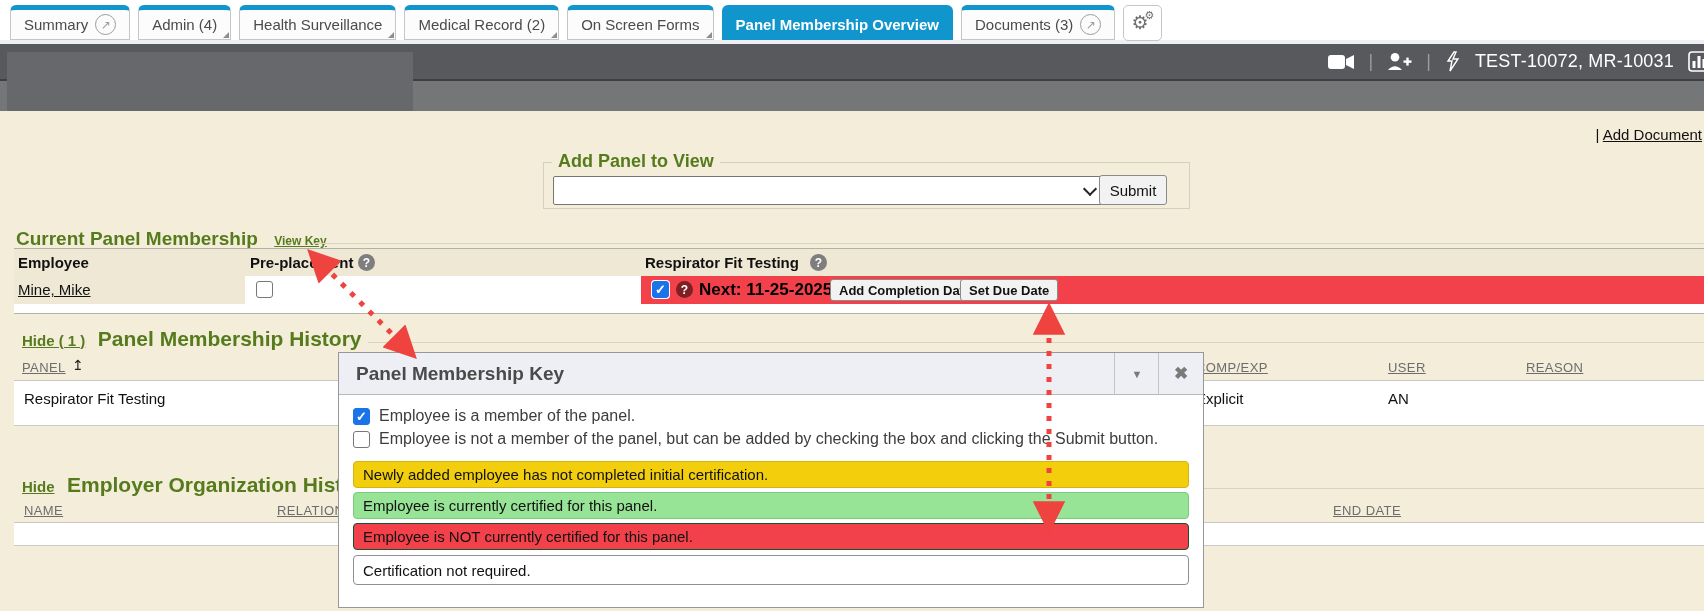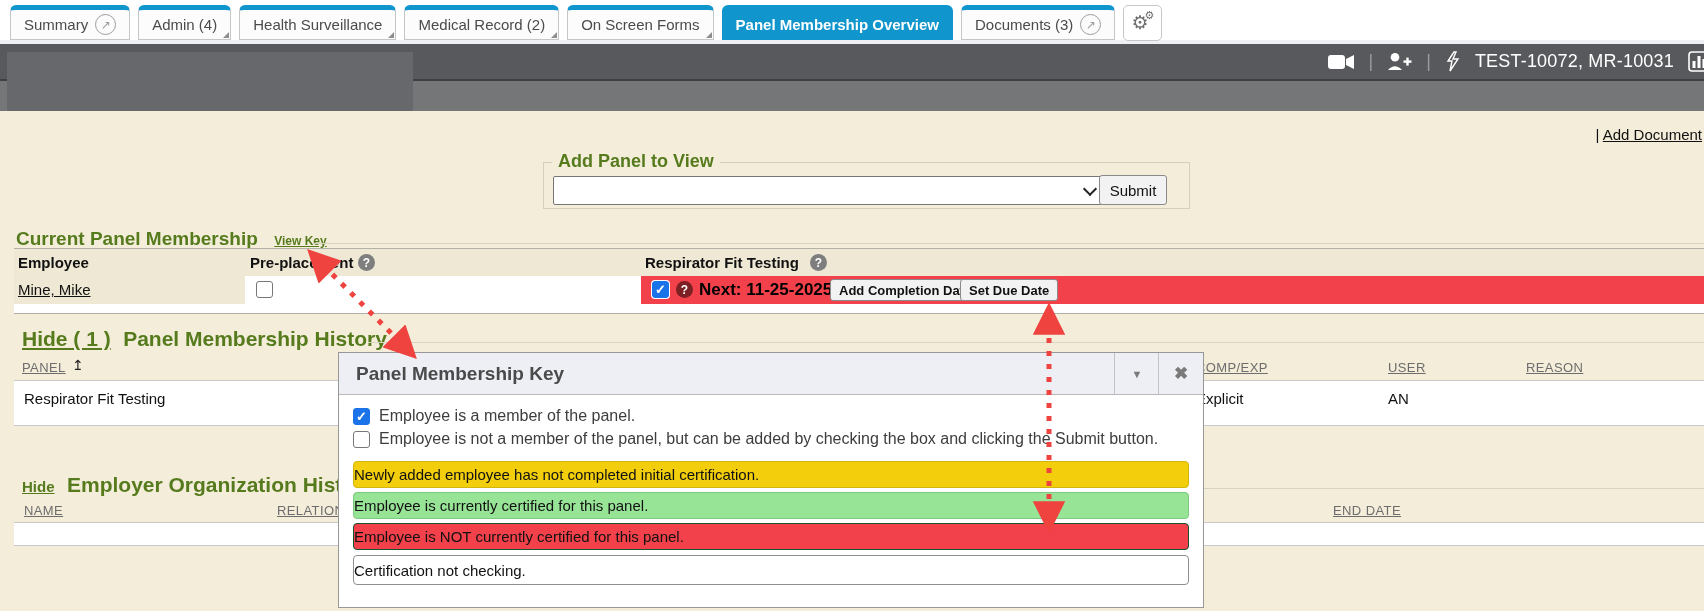--- a/index.html
+++ b/index.html
@@ -61,21 +61,21 @@
 
   
   .modal{position:absolute;left:338px;top:352px;width:866px;height:256px;background:#fff;
          border:1px solid #979797;z-index:5;box-sizing:border-box;}
   .modal-title{position:absolute;top:0;left:0;right:0;height:41px;background:#edeff5;
          border-bottom:1px solid #b9b9b9;}
   .modal-title .t{position:absolute;left:17px;top:0;line-height:41px;font-size:19px;font-weight:bold;color:#4a4a4a;}
   .mbtn{position:absolute;top:0;height:41px;width:44px;border-left:1px solid #c3c3c3;
         display:flex;align-items:center;justify-content:center;color:#7a7a7a;cursor:pointer;}
   .keyrow{position:absolute;left:14px;width:836px;height:27px;border-radius:4px;
-        font-size:15px;color:#111;display:flex;align-items:center;box-sizing:border-box;}
+        font-size:15px;color:#111;display:flex;align-items:center;padding-left:9px;box-sizing:border-box;}
   .mlabel{font-size:16px;color:#3d3d3d;}
 
   .arrows{position:absolute;top:0;left:0;z-index:10;pointer-events:none;}
 </style>
 </head>
 <body>
 
 <div class="canvas">
 
   <div class="tabbar">
@@ -189,21 +189,21 @@
       <span class="cb checked abs" style="left:11px;top:5px;box-shadow:0 0 0 1px #fff;">✓</span>
       <span class="helpicon dark abs" style="left:35px;top:5px;">?</span>
       <span class="abs" style="left:58px;top:4px;font-size:17px;font-weight:bold;color:#000;">Next: 11-25-2025</span>
       <span class="btn abs" style="left:189px;top:3px;height:20px;padding:0 8px;font-size:13px;font-weight:bold;">Add Completion Date</span>
       <span class="btn abs" style="left:319px;top:3px;height:20px;padding:0 8px;font-size:13px;font-weight:bold;">Set Due Date</span>
     </div>
   </div>
   <div class="rowline" style="top:304px;height:9px;background:#fff;border-bottom:1px solid #b1b1a8;"></div>
 
   <div class="abs" style="left:22px;top:327px;white-space:nowrap;">
-    <a class="glink" style="font-size:21px;">Hide ( 1 )</a>
+    <a class="glink" style="font-size:15px;">Hide ( 1 )</a>
     <span class="green" style="font-size:21px;font-weight:bold;margin-left:8px;">Panel Membership History</span>
   </div>
   <div class="legendline" style="left:368px;right:0;top:342px;"></div>
 
   <span class="colhead abs" style="left:22px;top:360px;">PANEL</span>
   <span class="abs" style="left:72px;top:357px;font-size:14px;color:#222;">↥</span>
   <span class="colhead abs" style="left:1196px;top:360px;">COMP/EXP</span>
   <span class="colhead abs" style="left:1388px;top:360px;">USER</span>
   <span class="colhead abs" style="left:1526px;top:360px;">REASON</span>
 
@@ -241,21 +241,21 @@
       <span class="mlabel">Employee is a member of the panel.</span>
     </div>
     <div class="abs" style="left:14px;top:77px;display:flex;align-items:center;gap:9px;">
       <span class="cb"></span>
       <span class="mlabel">Employee is not a member of the panel, but can be added by checking the box and clicking the Submit button.</span>
     </div>
 
     <div class="keyrow" style="top:108px;background:#f2ce0c;border:1px solid #d3b60b;">Newly added employee has not completed initial certification.</div>
     <div class="keyrow" style="top:139px;background:#97e497;border:1px solid #7dc97d;">Employee is currently certified for this panel.</div>
     <div class="keyrow" style="top:170px;background:#f2414a;border:1px solid #14532d;">Employee is NOT currently certified for this panel.</div>
-    <div class="keyrow" style="top:202px;height:30px;background:#ffffff;border:1px solid #8f8f8f;">Certification not checking.</div>
+    <div class="keyrow" style="top:202px;height:30px;background:#ffffff;border:1px solid #8f8f8f;">Certification not required.</div>
   </div>
 
   <svg class="arrows" width="1704" height="611" viewBox="0 0 1704 611">
     <defs>
       <marker id="ah" viewBox="0 0 10 10" refX="7" refY="5" markerWidth="6.5" markerHeight="6.5" orient="auto-start-reverse">
         <path d="M0,0 L10,5 L0,10 z" fill="#ef4340"></path>
       </marker>
       <marker id="ah2" viewBox="0 0 10 10" refX="7" refY="5" markerWidth="6.5" markerHeight="6.5" orient="auto">
         <path d="M0,0 L10,5 L0,10 z" fill="#ef4340"></path>
       </marker>

